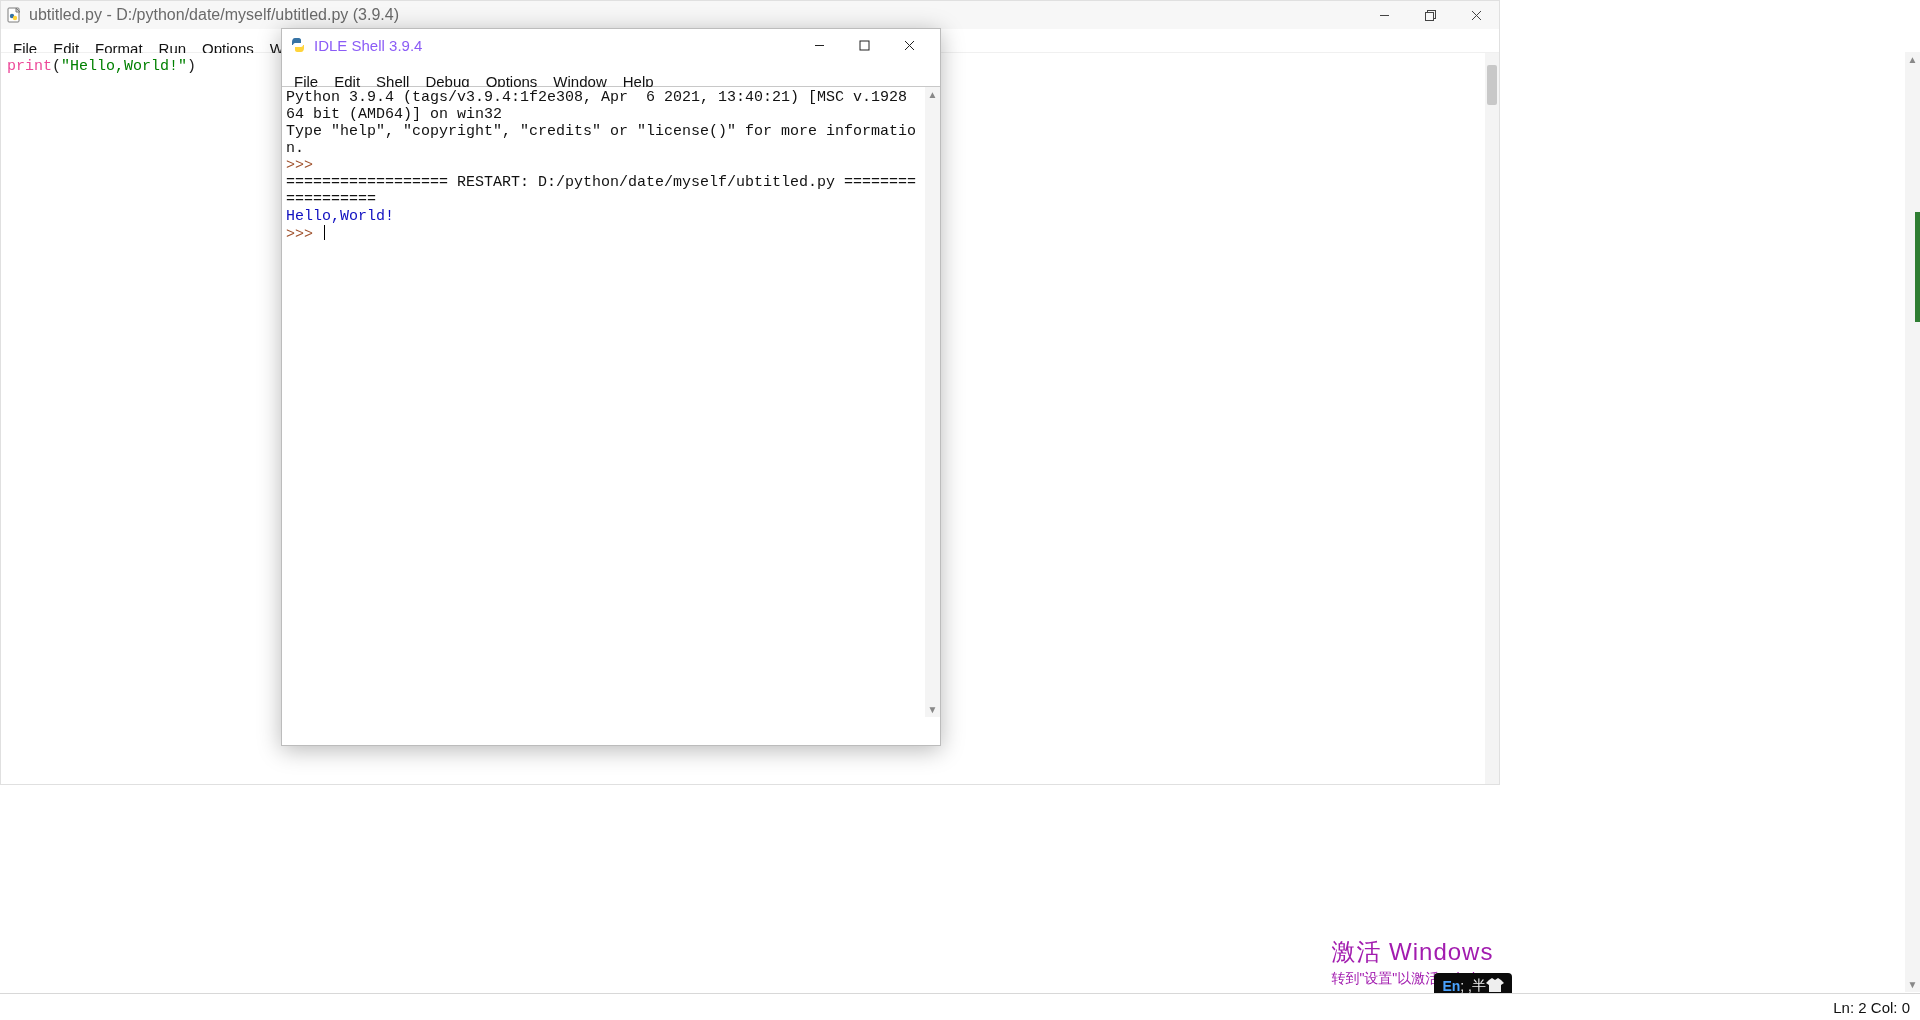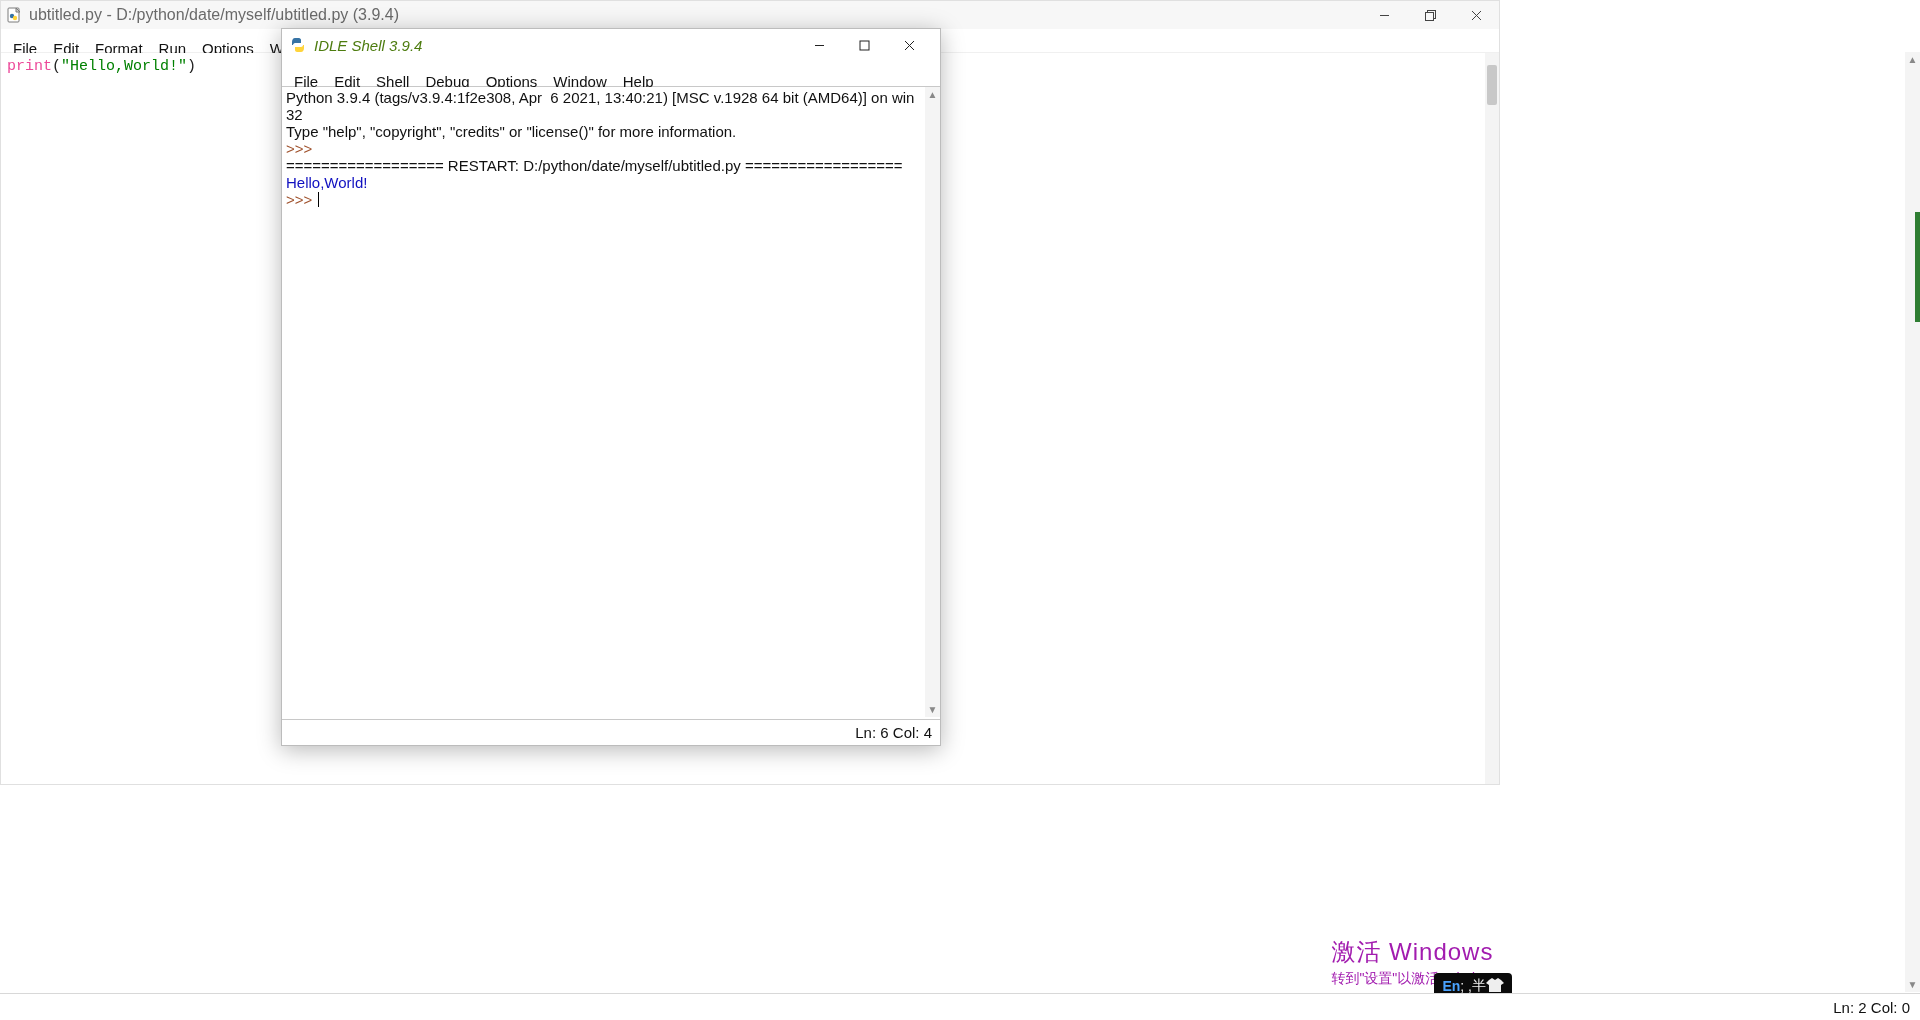--- a/index.html
+++ b/index.html
@@ -21,29 +21,29 @@
   .editor-body { position:absolute; left:0; right:14px; top:52px; bottom:0; background:#fff; font-family:"Courier New", monospace; font-size:15px; line-height:19px; padding:4px 6px; white-space:pre; }
   .editor-body .kw { color:#ec4899; }   
   .editor-body .par { color:#222; }
   .editor-body .str { color:#008000; }
 
   .editor-vscroll { position:absolute; right:0; top:52px; width:14px; bottom:0; background:#f4f4f4; }
   .editor-vscroll .thumb { position:absolute; left:2px; right:2px; top:12px; height:40px; background:#c8c8c8; border-radius:2px; }
 
   
   .shell-window { position:absolute; left:281px; top:28px; width:660px; height:718px; background:#fff; border:1px solid #bcbcbc; box-shadow:0 4px 22px rgba(0,0,0,0.28); }
-  .shell-title { height:32px; display:flex; align-items:center; padding:0 8px; background:#fff; color:#4d7c0f; font-size:15px;font-style:italic; }
+  .shell-title { height:32px; display:flex; align-items:center; padding:0 8px; background:#fff; color:#8b5cf6; font-size:15px; }
   .shell-title .py-icon { width:16px; height:16px; margin-right:8px; }
   .shell-title .title-text { flex:1; }
   .shell-title .win-controls { position:static; height:32px; }
   .shell-title .wc-btn { width:45px; height:32px; }
 
   .shell-menubar { height:26px; display:flex; align-items:center; padding:0 4px; background:#fff; border-bottom:1px solid #c8c8c8; font-size:15px; }
 
-  .shell-body { position:absolute; left:0; right:15px; top:58px; bottom:28px; background:#fff; font-family:Liberation Sans, sans-serif; font-size:15px; line-height:17px; padding:2px 4px; white-space:pre-wrap; word-break:break-all; overflow:hidden; }
+  .shell-body { position:absolute; left:0; right:15px; top:58px; bottom:28px; background:#fff; font-family:Liberation Mono, monospace; font-size:15px; line-height:17px; padding:2px 4px; white-space:pre-wrap; word-break:break-all; overflow:hidden; }
   .shell-body .prompt { color:#a0522d; } 
   .shell-body .banner { color:#111; }
   .shell-body .restart { color:#111; }
   .shell-body .output { color:#1010c0; }
   .cursor { display:inline-block; width:1px; height:15px; background:#000; vertical-align:-2px; margin-left:2px; }
 
   .shell-vscroll { position:absolute; right:0; top:58px; width:15px; bottom:28px; background:#f4f4f4; }
   .shell-vscroll .arrow { position:absolute; left:0; width:15px; height:15px; display:flex; align-items:center; justify-content:center; color:#888; font-size:10px; }
   .shell-vscroll .arrow.up { top:0; }
   .shell-vscroll .arrow.down { bottom:0; }
@@ -162,23 +162,20 @@
   <div class="shell-body"><span class="banner">Python 3.9.4 (tags/v3.9.4:1f2e308, Apr  6 2021, 13:40:21) [MSC v.1928 64 bit (AMD64)] on win32</span>
 <span class="banner">Type "help", "copyright", "credits" or "license()" for more information.</span>
 <span class="prompt">&gt;&gt;&gt; </span>
 <span class="restart">================== RESTART: D:/python/date/myself/ubtitled.py ==================</span>
 <span class="output">Hello,World!</span>
 <span class="prompt">&gt;&gt;&gt; </span><span class="cursor"></span></div>
   <div class="shell-vscroll">
     <div class="arrow up">▲</div>
     <div class="arrow down">▼</div>
   </div>
-  <div class="shell-status">
-    <span>Ln: 6  Col: 4</span>
-  </div>
 </div>
 
 <div class="watermark">
   <div class="line1">激活 Windows</div>
   <div class="line2">转到"设置"以激活 Windows。</div>
 </div>
 
 <div class="ime-pill">
   <span class="lang">En</span>
   <span>; ,</span>

